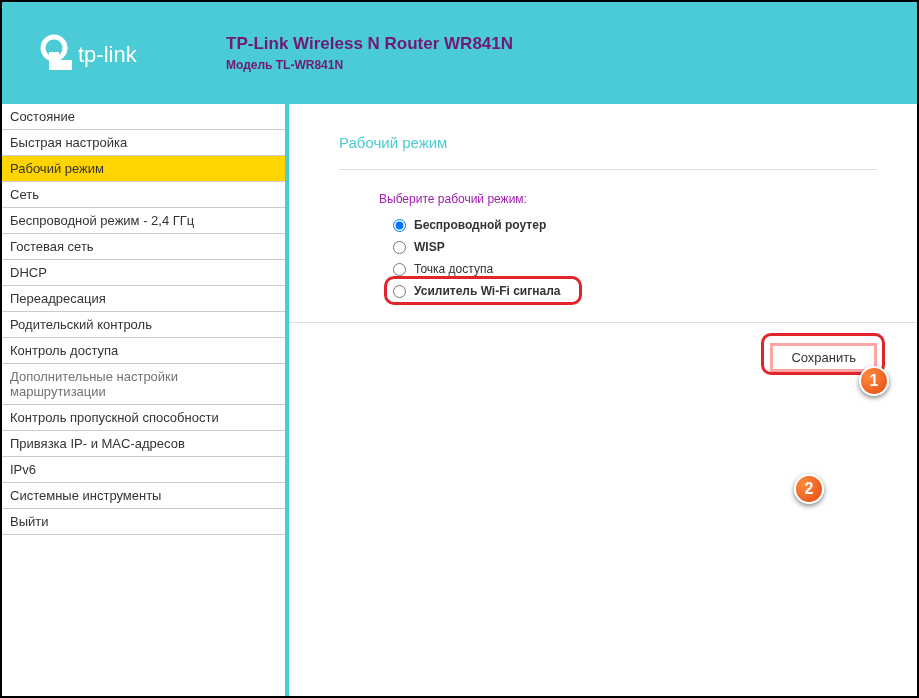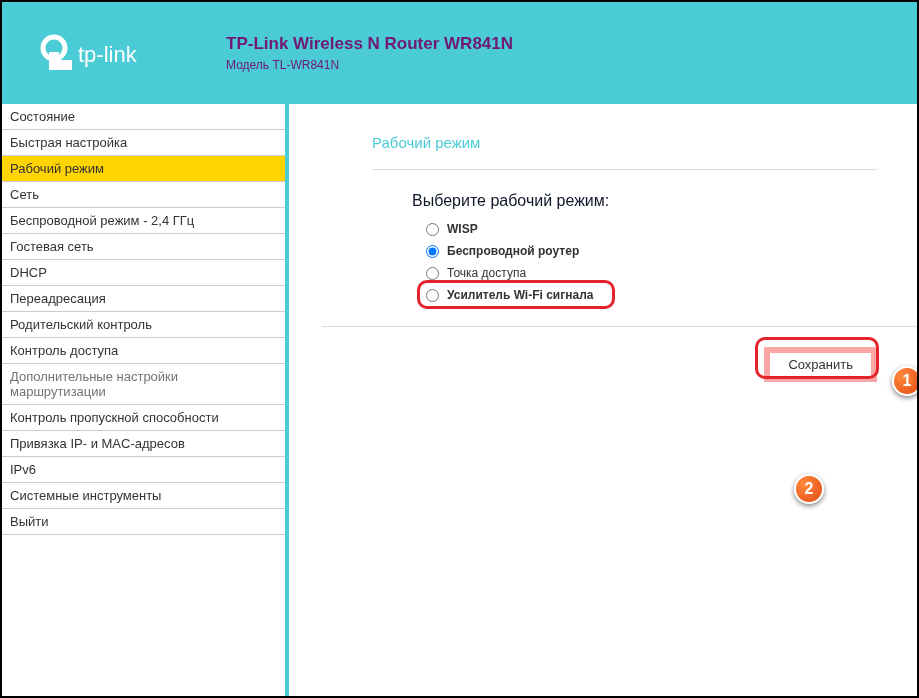--- a/index.html
+++ b/index.html
@@ -32,27 +32,26 @@
     .header-title-area {
       margin-left: 50px;
       color: #701a75;
     }
     .header-title {
       font-size: 17px;
       font-weight: bold;
     }
     .header-subtitle {
       font-size: 12px;
-      font-weight: normal;
+      font-weight: bold;
       margin-top: 4px;
     }
     .main-container {
       display: flex;
       height: calc(100% - 102px);
-      gap: 33px;
     }
     .sidebar {
       width: 287px;
       border-right: 4px solid #4acbd6;
       background: #fff;
       overflow-y: auto;
     }
     .sidebar-item {
       padding: 5px 8px;
       border-bottom: 1px solid #ccc;
@@ -78,22 +77,22 @@
       font-size: 15px;
       font-weight: normal;
       padding-bottom: 18px;
       border-bottom: 1px solid #ddd;
       margin-bottom: 22px;
     }
     .form-area {
       padding-left: 40px;
     }
     .form-label {
-      color: #0f172a;
-      font-size: 16px;
+      color: #a21caf;
+      font-size: 12px;
       margin-bottom: 8px;
     }
     .radio-list {
       padding-left: 14px;
     }
     .radio-row {
       display: flex;
       align-items: center;
       padding: 4px 0;
       font-size: 12px;
@@ -130,21 +129,21 @@
     .button-area {
       display: flex;
       justify-content: flex-end;
       position: relative;
     }
     .save-button-wrap {
       position: relative;
     }
     .save-button {
       background: #fff;
-      border: 6px solid #fca5a5;
+      border: 3px solid #fca5a5;
       padding: 4px 18px;
       font-size: 13px;
       cursor: pointer;
       color: #333;
     }
     .highlight-save {
       left: -9px;
       top: -10px;
       width: 124px;
       height: 42px;
@@ -211,26 +210,26 @@
       <div class="sidebar-item">Системные инструменты</div>
       <div class="sidebar-item">Выйти</div>
     </div>
 
   <div class="content">
     <div class="page-title">Рабочий режим</div>
     <div class="form-area">
       <div class="form-label">Выберите рабочий режим:</div>
       <div class="radio-list" id="radio-list">
           <div class="radio-row">
+            <input type="radio" name="mode" checked="" style="">
+            <label class="bold">Беспроводной роутер</label>
+          </div>
+          <div class="radio-row">
             <input type="radio" name="mode" style="">
             <label class="bold">WISP</label>
-          </div>
-          <div class="radio-row">
-            <input type="radio" name="mode" checked="" style="">
-            <label class="bold">Беспроводной роутер</label>
           </div>
           <div class="radio-row">
             <input type="radio" name="mode" style="">
             <label>Точка доступа</label>
           </div>
           <div class="radio-row">
             <input type="radio" name="mode" style="">
             <label class="bold">Усилитель Wi-Fi сигнала</label>
             <div class="highlight-box highlight-row"></div>
           </div>

